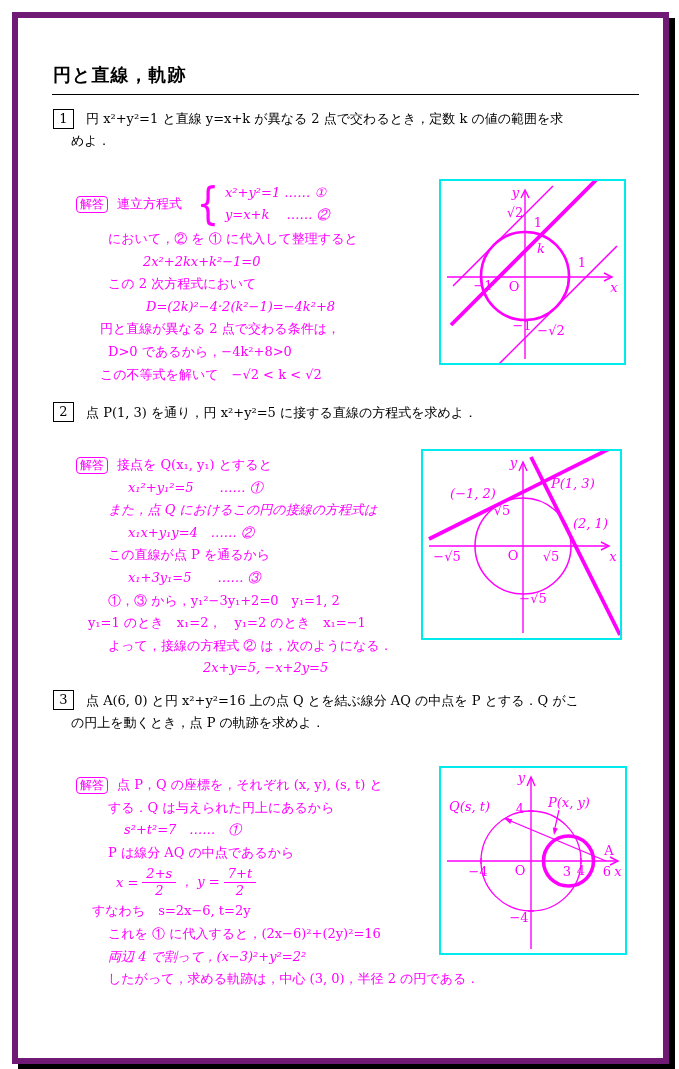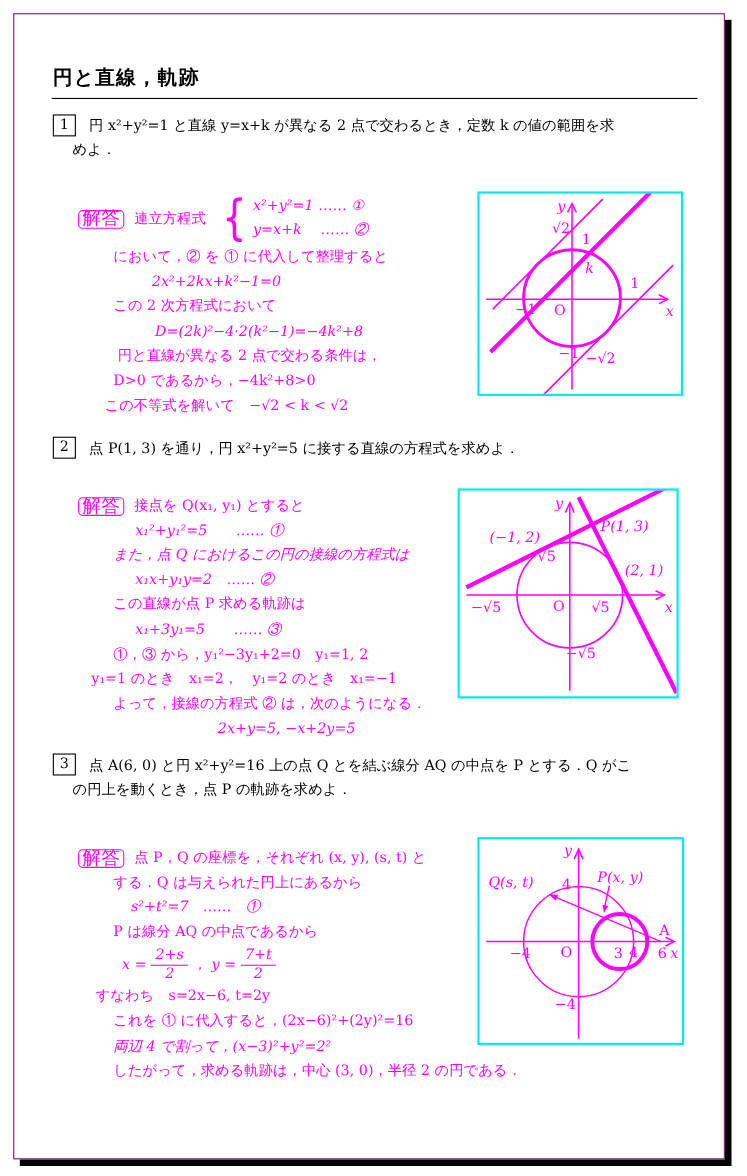--- a/index.html
+++ b/index.html
@@ -1,30 +1,30 @@
 <!DOCTYPE html>
 <html><head>
 <meta charset="utf-8">
 <style>
   html,body { margin:0; padding:0; background:#fff; }
   body { width:679px; height:1069px; position:relative; overflow:hidden;
          font-family:"DejaVu Serif","Liberation Serif",serif; color:#000; }
   .page { position:absolute; left:12px; top:12px; width:645px; height:1040px;
-          background:#fff; border:1px solid #701a75; box-shadow:6px 6px 0 #000; }
+          background:#fff; border:6px solid #701a75; box-shadow:6px 6px 0 #000; }
   .abs { position:absolute; white-space:nowrap; }
   .title { font-size:18px; font-weight:bold; letter-spacing:1px; }
   .rule { position:absolute; height:0; border-top:1px solid #000; }
   .numbox { position:absolute; width:19px; height:18px; border:1px solid #000;
             text-align:center; line-height:18px; font-size:13px; background:#fff; }
   .stmt { font-size:13px; }
   .sol { position:absolute; color:#f0f; font-size:13px; width:380px; }
   .sl { line-height:22.6px; height:22.6px; white-space:nowrap; }
   .math { font-style:italic; }
   .anslabel { display:inline-block; border:1px solid #f0f; border-radius:4px;
-              padding:0 3px; font-size:17px; line-height:15px; vertical-align:middle;text-align:right; }
+              padding:0 3px; font-size:12px; line-height:15px; vertical-align:middle;text-align:right; }
   .line0 { display:flex; align-items:center; height:48px; white-space:nowrap; }
   .line0 .anslabel { margin-right:9px; }
   .sol2line0 { display:flex; align-items:center; height:22.6px; white-space:nowrap; }
   .sol2line0 .anslabel { margin-right:9px; }
   .system { display:inline-flex; align-items:center; margin-left:12px; }
   .brace { font-family:"DejaVu Sans",sans-serif; font-size:44px; line-height:44px;
            font-weight:normal; margin-right:3px; transform:scaleX(.8); }
   .sys-eqs > div { line-height:22px; height:22px; }
   .frac-line { height:36px; display:flex; align-items:center; white-space:nowrap; }
   .frac { display:inline-block; vertical-align:middle; text-align:center;
@@ -57,21 +57,21 @@
         <span class="sys-eqs">
           <div class="math">x²+y²=1 …… ①</div>
           <div class="math">y=x+k　 …… ②</div>
         </span>
       </span>
     </div>
     <div class="sl" style="margin-left:32px;">において，② を ① に代入して整理すると</div>
     <div class="sl math" style="margin-left:67px;">2x²+2kx+k²−1=0</div>
     <div class="sl" style="margin-left:32px;">この 2 次方程式において</div>
     <div class="sl math" style="margin-left:70px;">D=(2k)²−4·2(k²−1)=−4k²+8</div>
-    <div class="sl" style="margin-left:36px;">円と直線が異なる 2 点で交わる条件は，</div>
+    <div class="sl" style="margin-left:24px;">円と直線が異なる 2 点で交わる条件は，</div>
     <div class="sl" style="margin-left:32px;">D&gt;0 であるから，−4k²+8&gt;0</div>
     <div class="sl" style="margin-left:24px;">この不等式を解いて　−√2 &lt; k &lt; √2</div>
   </div>
 
   <div class="diag" style="left:421px;top:161px;width:183px;height:182px;">
     <svg width="183" height="182" viewBox="0 0 183 182">
       <g stroke="#f0f" stroke-width="1.4" fill="none">
         <line x1="6" y1="96" x2="170" y2="96"></line>
         <polyline points="163,92 171,96 163,100"></polyline>
         <line x1="84" y1="178" x2="84" y2="10"></line>
@@ -97,22 +97,22 @@
   <div class="numbox" style="left:35px;top:384px;">2</div>
   <div class="abs stmt" style="left:68px;top:386px;">点 P(1, 3) を通り，円 x²+y²=5 に接する直線の方程式を求めよ．</div>
 
   <div class="sol" style="left:58px;top:436px;">
     <div class="sol2line0">
       <span class="anslabel">解答</span>
       <span>接点を Q(x₁, y₁) とすると</span>
     </div>
     <div class="sl math" style="margin-left:52px;">x₁²+y₁²=5　　…… ①</div>
     <div class="sl" style="margin-left:32px;font-style:italic;">また，点 Q におけるこの円の接線の方程式は</div>
-    <div class="sl math" style="margin-left:52px;">x₁x+y₁y=2　…… ②</div>
-    <div class="sl" style="margin-left:32px;">この直線が点 P 求める軌跡は</div>
+    <div class="sl math" style="margin-left:52px;">x₁x+y₁y=4　…… ②</div>
+    <div class="sl" style="margin-left:32px;">この直線が点 P を通るから</div>
     <div class="sl math" style="margin-left:52px;">x₁+3y₁=5　　…… ③</div>
     <div class="sl" style="margin-left:32px;">①，③ から，y₁²−3y₁+2=0　y₁=1, 2</div>
     <div class="sl" style="margin-left:12px;">y₁=1 のとき　x₁=2，　y₁=2 のとき　x₁=−1</div>
     <div class="sl" style="margin-left:32px;">よって，接線の方程式 ② は，次のようになる．</div>
     <div class="sl math" style="margin-left:127px;">2x+y=5, −x+2y=5</div>
   </div>
 
   <div class="diag" style="left:403px;top:431px;width:197px;height:187px;">
     <svg width="197" height="187" viewBox="0 0 197 187">
       <g stroke="#f0f" stroke-width="1.4" fill="none">

